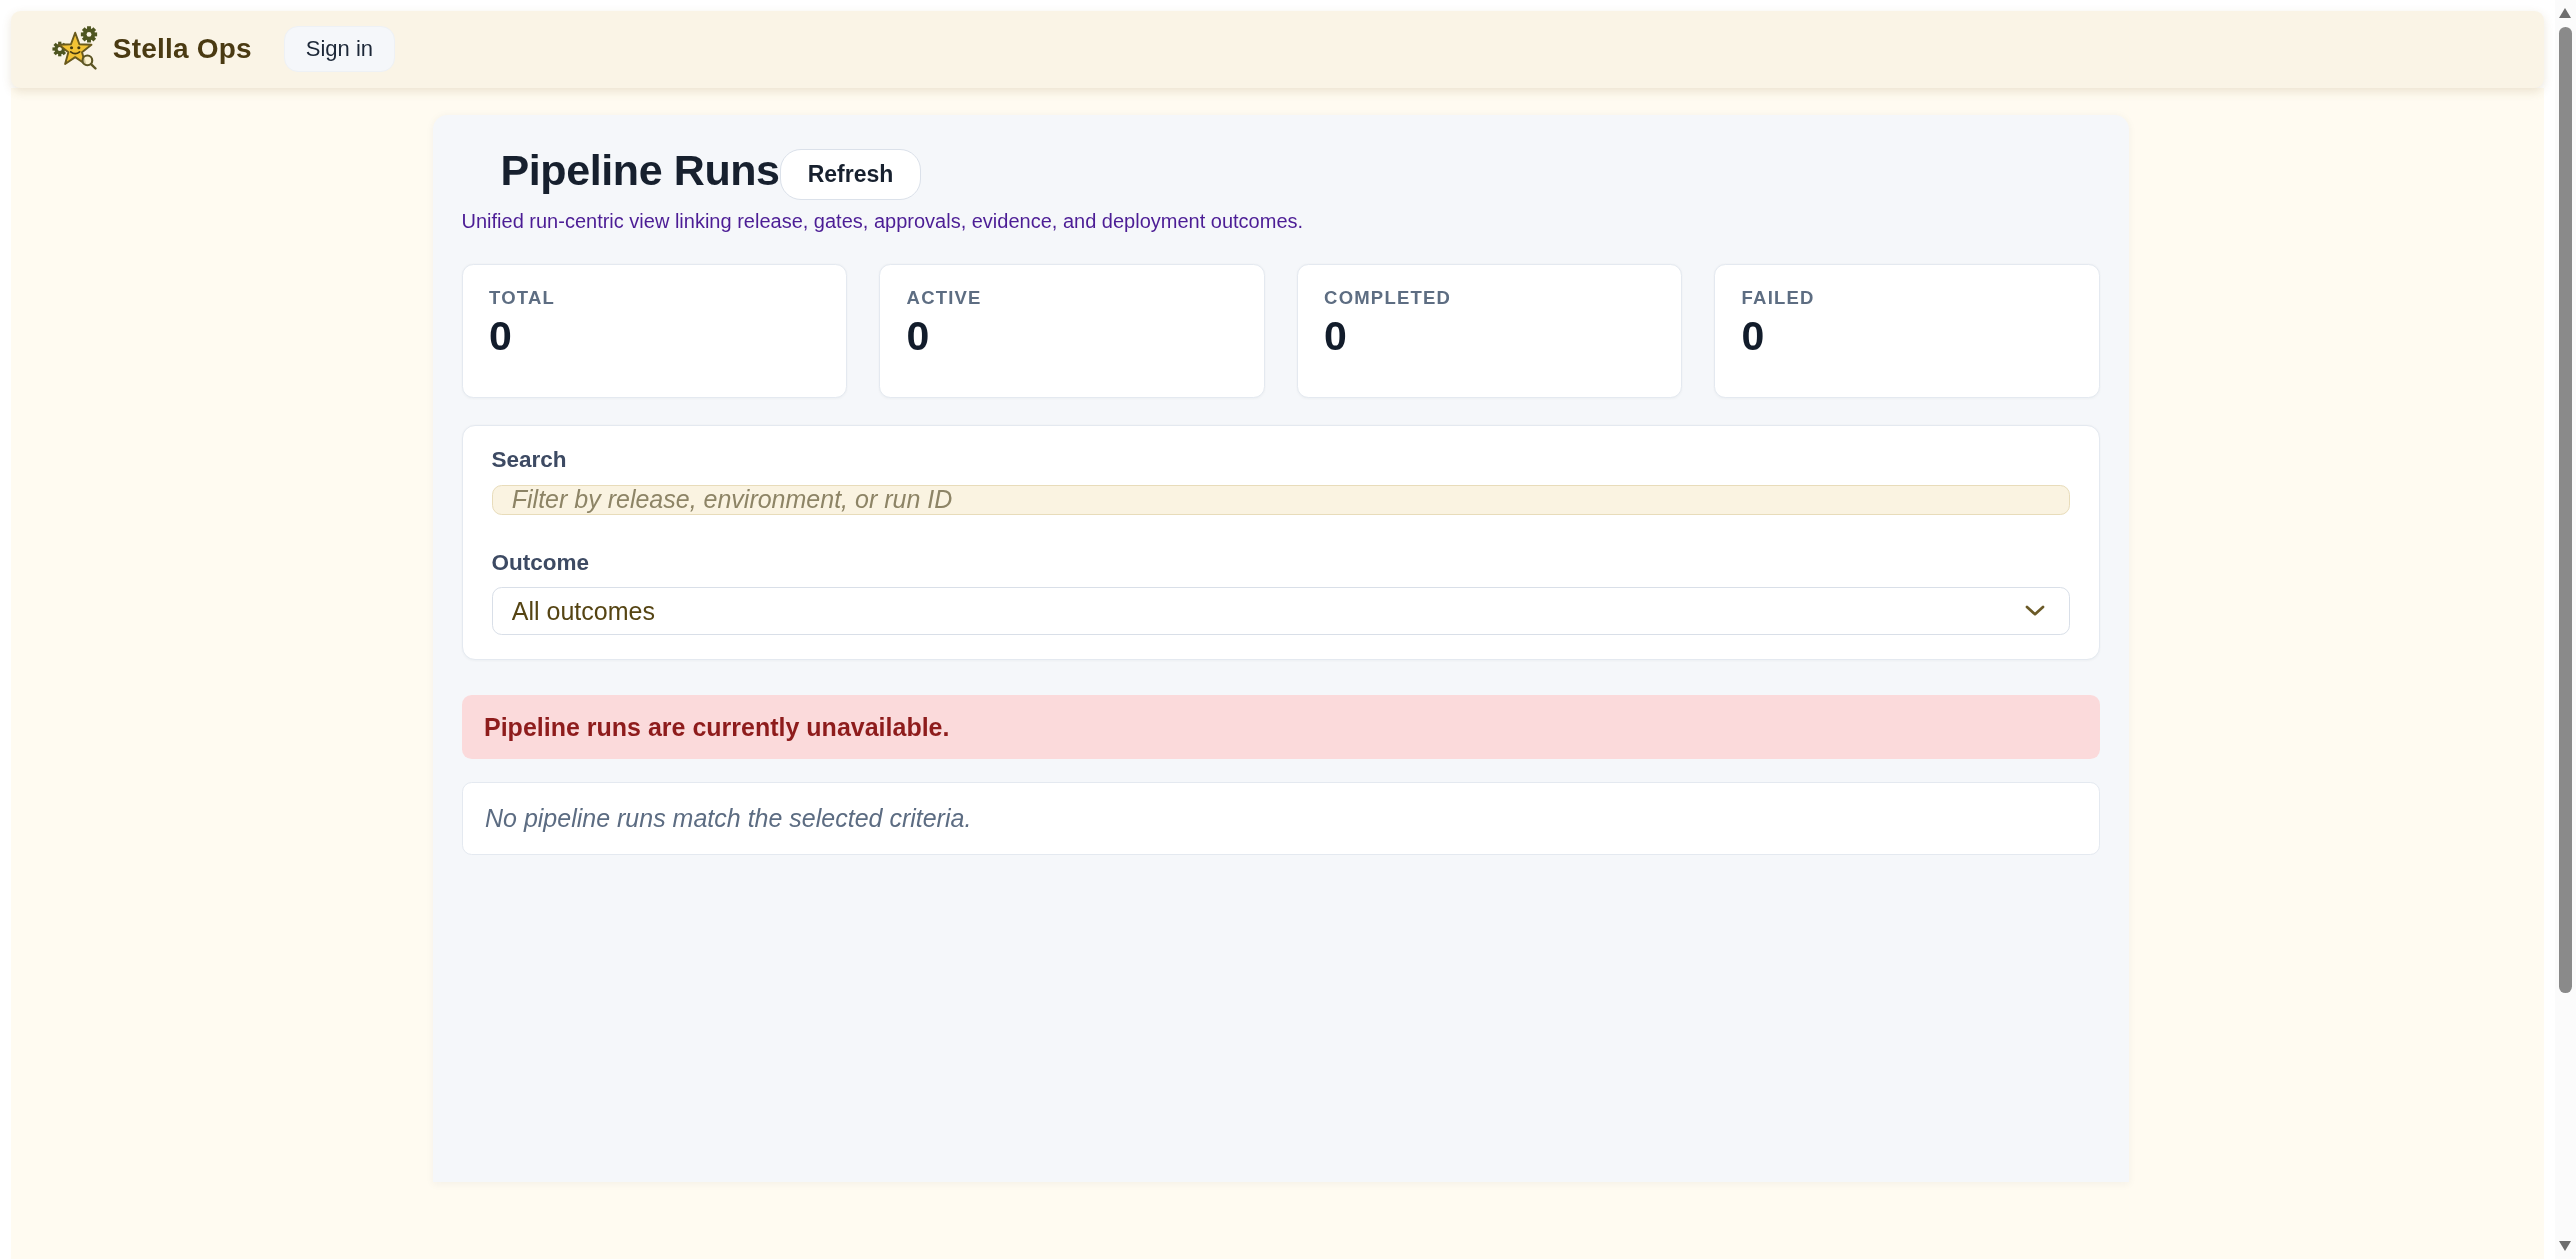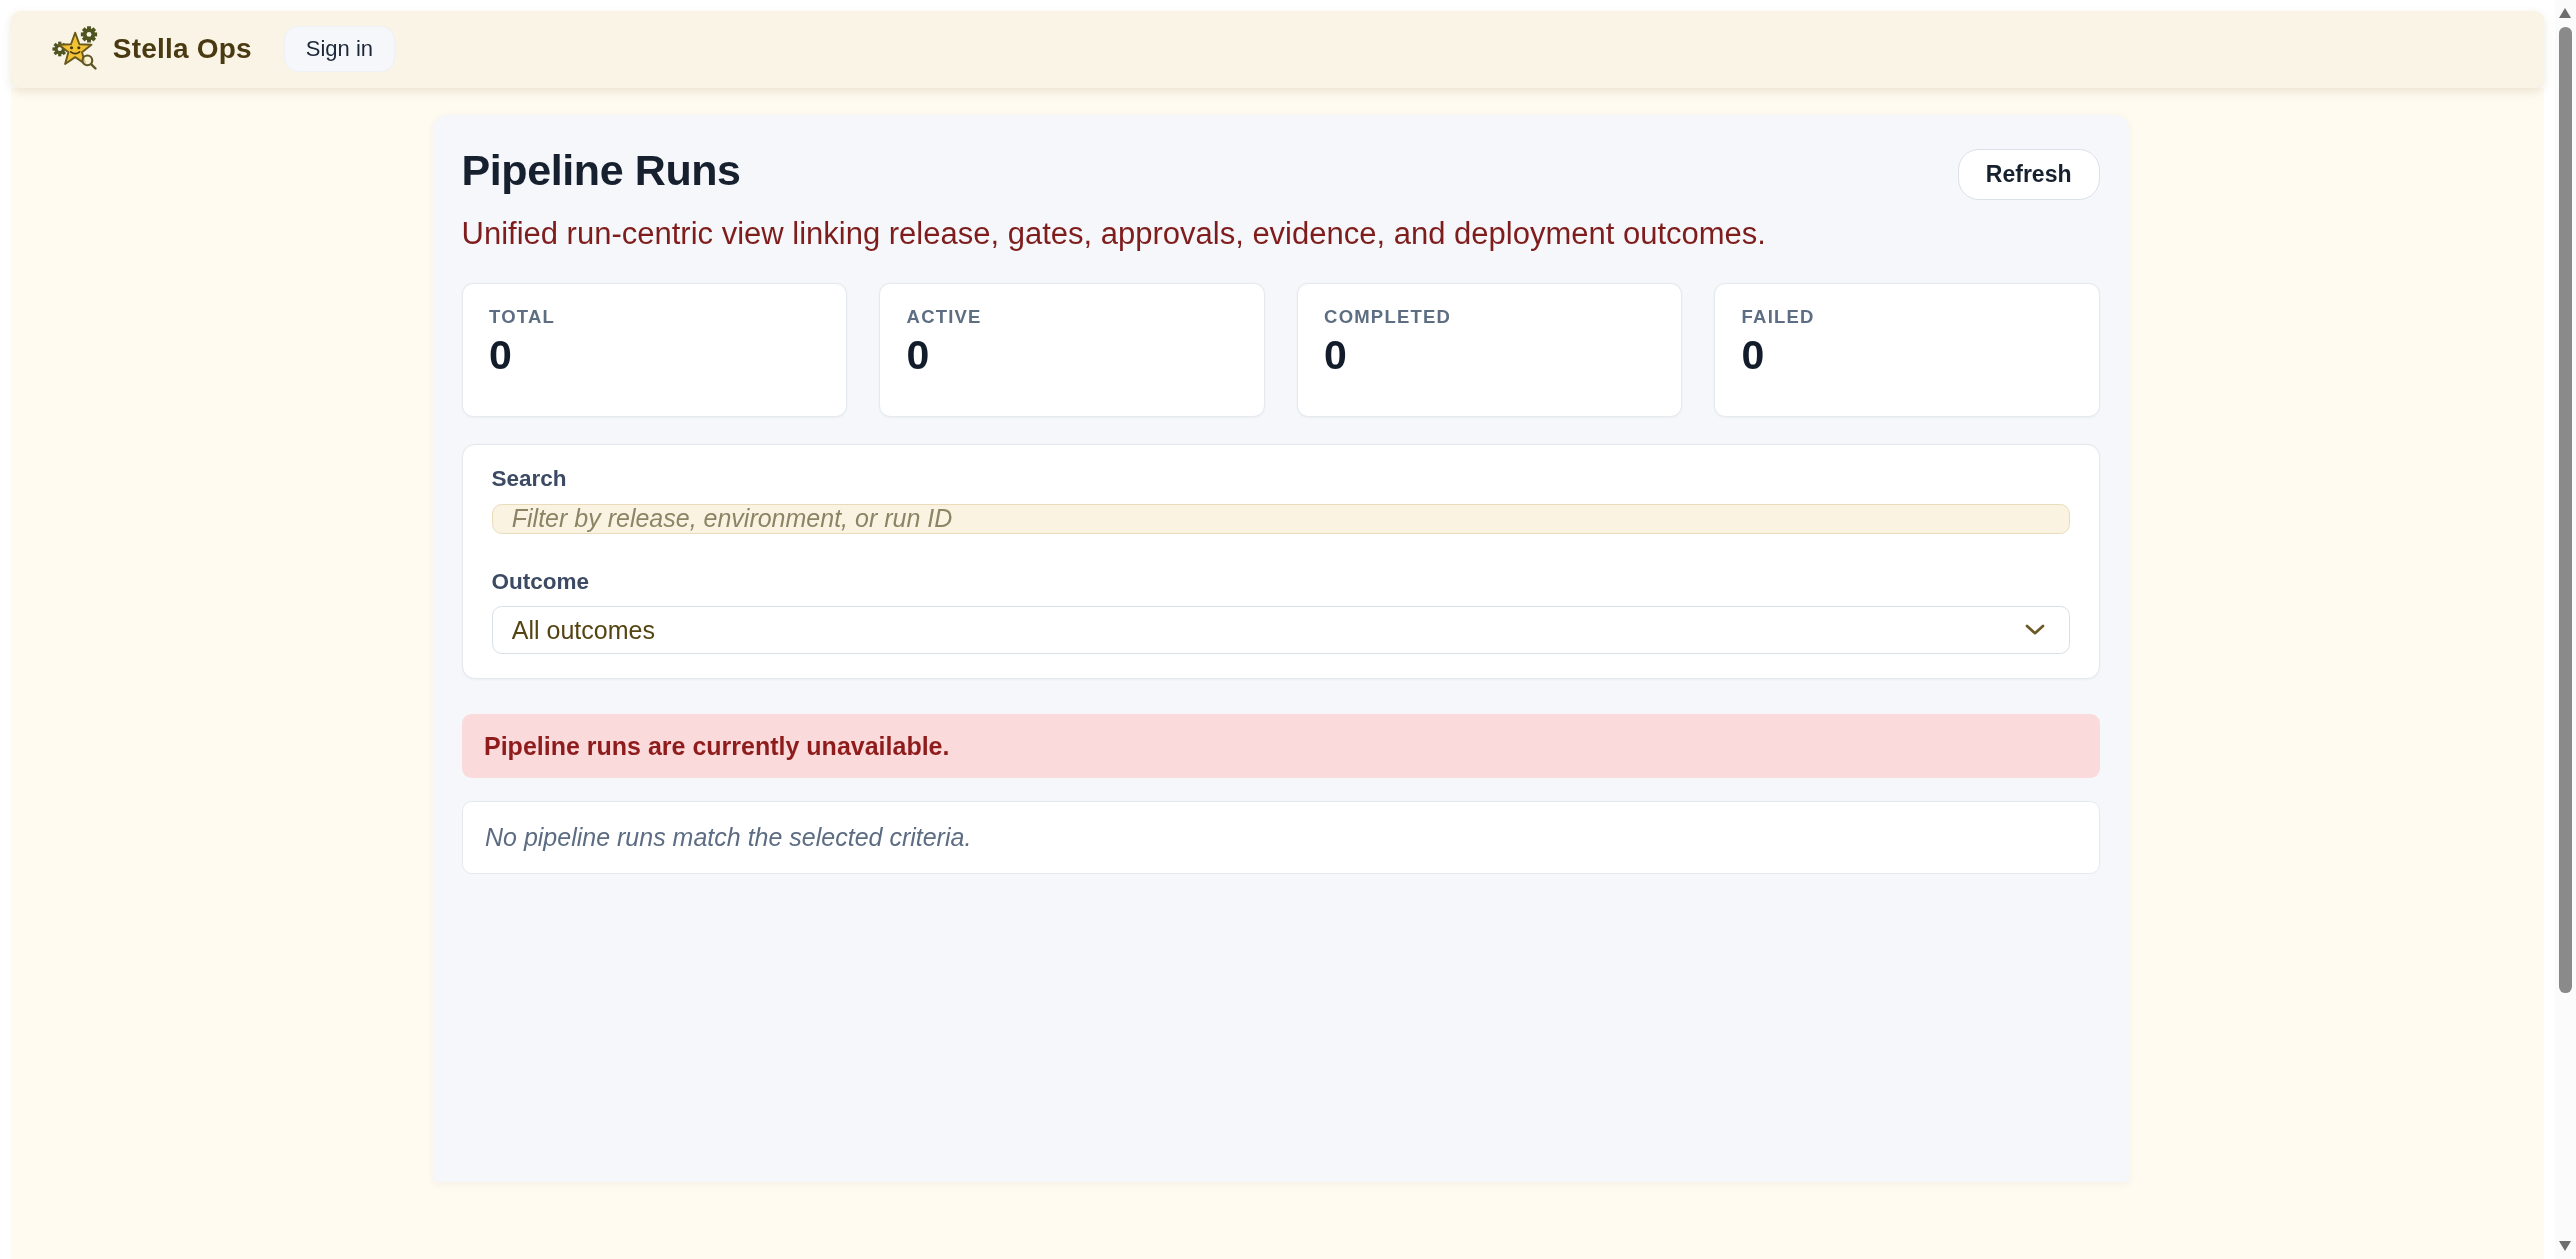--- a/index.html
+++ b/index.html
@@ -56,30 +56,30 @@
 
   
   .main-card {
     margin-top:27px;
     background:#f5f7fa;
     border-radius:14.5px 14.5px 0 0;
     height:1067px;
     padding:31px 29px;
     box-shadow:0 1.6px 8px rgba(30,40,60,.05);
   }
-  .title-row { display:flex; align-items:flex-start; justify-content:space-between; }
+  .title-row { display:flex; align-items:flex-start; justify-content:flex-start;margin-left:39px; }
   .page-title { font-size:43px; font-weight:800; color:#17202e; letter-spacing:-0.4px; }
   .refresh-btn {
     background:#ffffff; border:0.8px solid #dbe1ea; border-radius:21px;
     padding:11.3px 27px;
     font-size:23px; font-weight:700; color:#17202e;
     cursor:pointer; margin-top:3.2px;
     font-family:inherit;
   }
-  .page-subtitle { margin-top:16px; font-size:31px; color:#7f1d1d; }
+  .page-subtitle { margin-top:10px; font-size:20px; color:#4c1d95; }
 
   
   .stats-row { display:flex; gap:32px; margin-top:31px; }
   .stat-card {
     flex:1; background:#ffffff; border:0.8px solid #e4e9f0; border-radius:11.3px;
     padding:22px 26.6px; height:134px;
     box-shadow:0 0.8px 2.4px rgba(30,40,60,.04);
   }
   .stat-label { font-size:18.5px; font-weight:700; letter-spacing:1.2px; color:#5d6d82; text-transform:uppercase; }
   .stat-value { font-size:41px; font-weight:800; color:#121c2b; margin-top:6.4px; line-height:1; }

